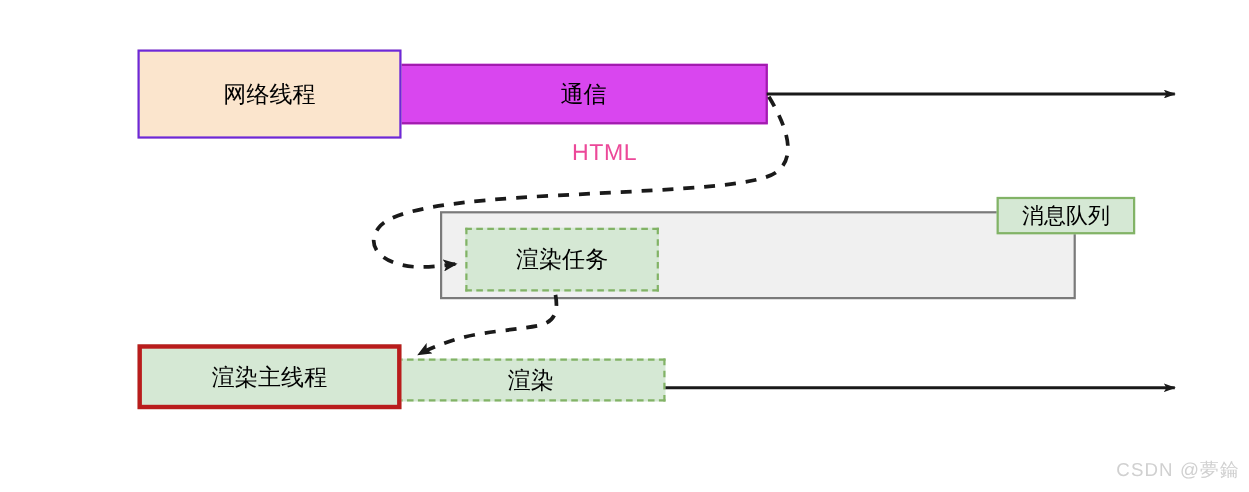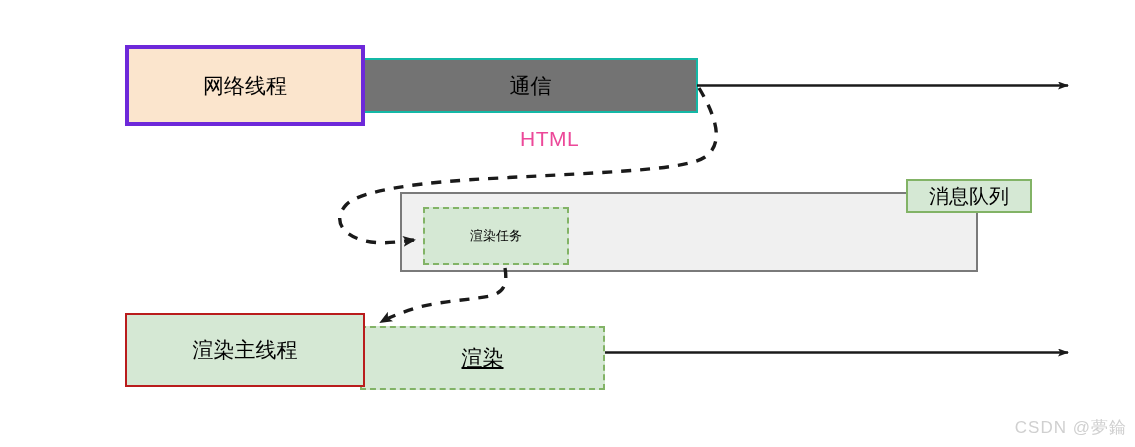--- a/index.html
+++ b/index.html
@@ -27,32 +27,32 @@
     color: #000000;
     white-space: nowrap;
   }
   
   #box-network-thread {
     left: 125px;
     top: 45px;
     width: 240px;
     height: 81px;
     background: #FBE5CD;
-    border: 4px solid #6d28d9;
+    border: 2px solid #6d28d9;
     font-size: 21px;
     z-index: 4;
   }
   
   #box-communication {
     left: 363px;
     top: 58px;
     width: 335px;
     height: 55px;
-    background: #737373;
-    border: 2px solid #14b8a6;
+    background: #d946ef;
+    border: 2px solid #a21caf;
     font-size: 21px;
     z-index: 3;
   }
   
   #box-message-queue {
     left: 400px;
     top: 192px;
     width: 578px;
     height: 80px;
     background: #F0F0F0;
@@ -67,49 +67,48 @@
     height: 34px;
     background: #D5E8D4;
     border: 2px solid #82B366;
     font-size: 20px;
     z-index: 6;
   }
   
   #box-render-task {
     left: 423px;
     top: 207px;
-    width: 146px;
+    width: 176px;
     height: 58px;
     background: #D5E8D4;
     border: 2px dashed #82B366;
-    font-size: 13px;
+    font-size: 21px;
     z-index: 5;
   }
   
   #box-render-main-thread {
     left: 125px;
     top: 313px;
     width: 240px;
-    height: 74px;
+    height: 59px;
     background: #D5E8D4;
-    border: 2px solid #b91c1c;
+    border: 4px solid #b91c1c;
     font-size: 21px;
     z-index: 4;
   }
   
   #box-render {
     left: 360px;
     top: 326px;
     width: 245px;
-    height: 64px;
+    height: 39px;
     background: #D5E8D4;
     border: 2px dashed #82B366;
     font-size: 21px;
     z-index: 3;
-    text-decoration: underline;
   }
   
   #label-html {
     position: absolute;
     left: 520px;
     top: 127px;
     font-size: 21px;
     color: #ec4899;
     letter-spacing: 0.5px;
     z-index: 7;

